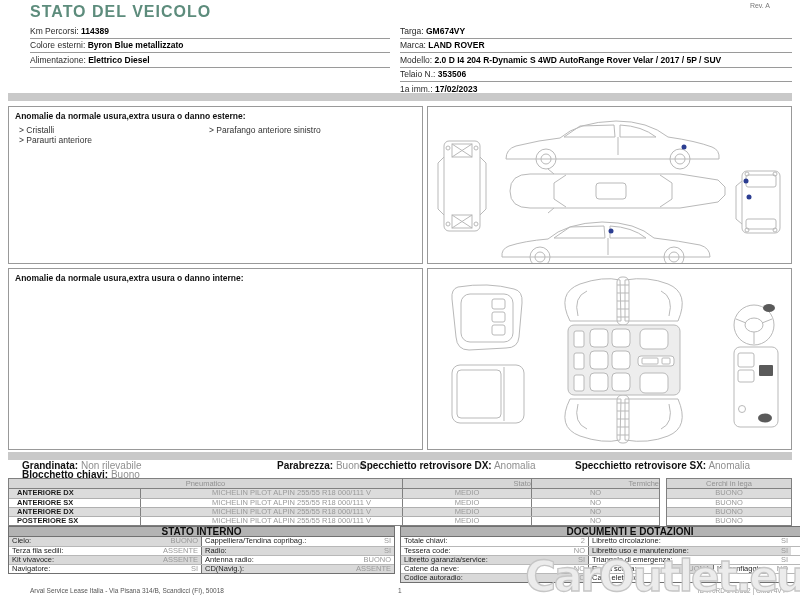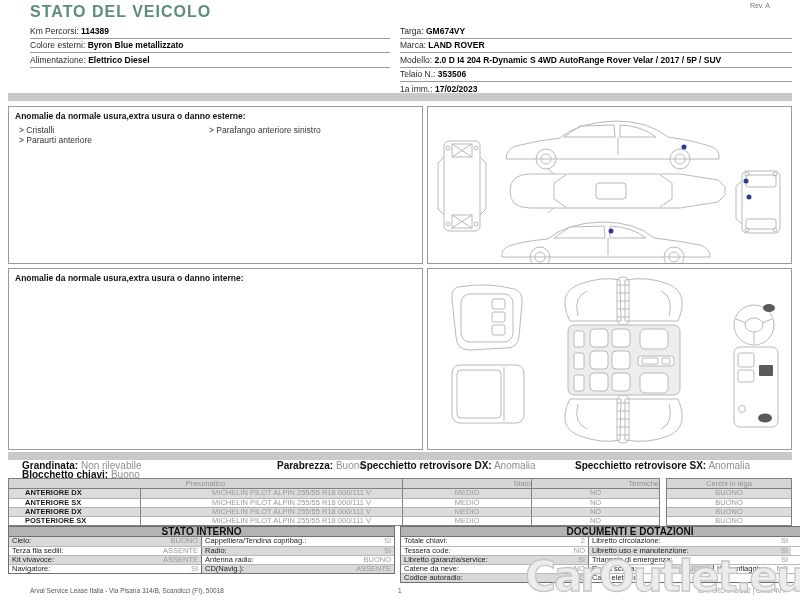--- a/index.html
+++ b/index.html
@@ -43,21 +43,21 @@
   .si-3 { left:360px; top:460px; }
   .si-4 { left:575px; top:460px; }
 
   
   .tyre-table { position:absolute; left:8px; top:478px; width:652px; border:1px solid #808080; font-size:7.5px; }
   .tt-head { display:grid; grid-template-columns:393px 129px 128px; height:10px; line-height:9px; background:#d6d6d6; color:#929292; text-align:center; border-bottom:1px solid #808080; }
   .tt-head > div + div { border-left:1px solid #808080;text-align:right; }
   .tt-row { display:grid; grid-template-columns:131px 262px 129px 128px; height:9px; line-height:8px; }
   .tt-row + .tt-row { border-top:1px solid #b0b0b0; }
   .tt-row.shade { background:#dcdcdc; }
-  .tt-pos { font-weight:bold; color:#1a1a1a; padding-left:16px; }
+  .tt-pos { font-weight:bold; color:#1a1a1a; padding-left:8px; }
   .tt-spec,.tt-stato,.tt-term { text-align:center; color:#9a9a9a; }
   .tt-spec { border-left:1px solid #808080;padding-left:40px; }
   .tt-stato,.tt-term { border-left:1px solid #808080; }
 
   .rims-table { position:absolute; left:666px; top:478px; width:126px; border:1px solid #808080; font-size:7.5px; text-align:center; }
   .rt-head { height:10px; line-height:9px; background:#d6d6d6; color:#929292; border-bottom:1px solid #808080; }
   .rt-row { height:9px; line-height:8px; color:#9a9a9a; }
   .rt-row + .rt-row { border-top:1px solid #b0b0b0; }
   .rt-row.shade { background:#dcdcdc; }
 

